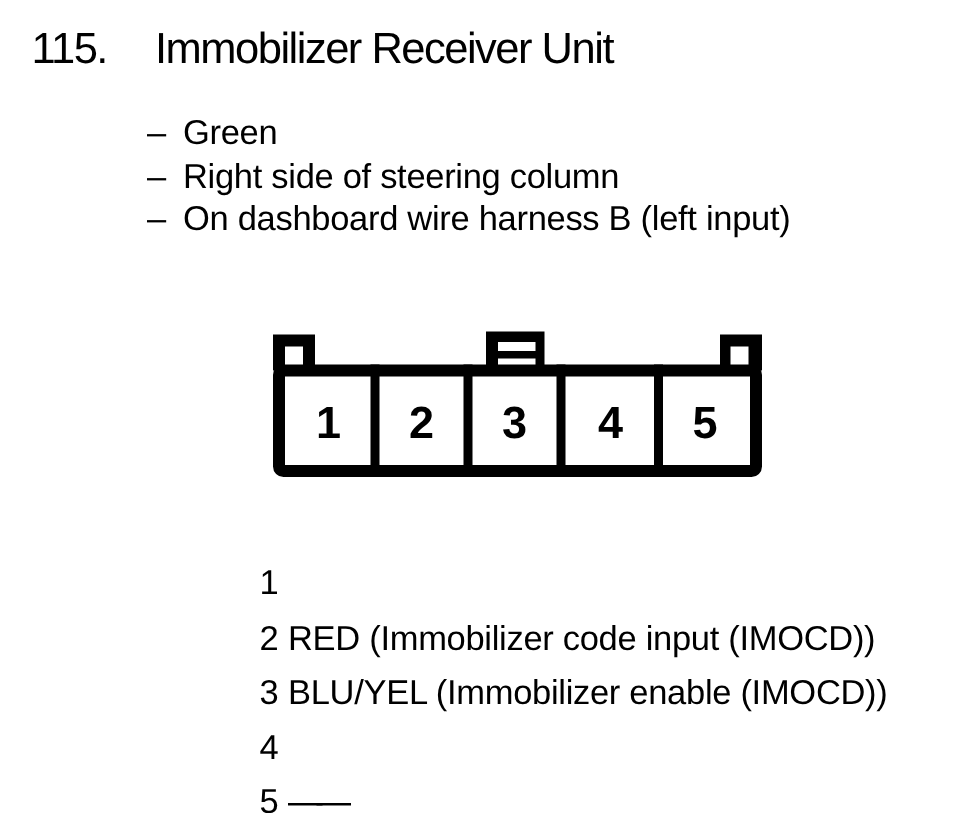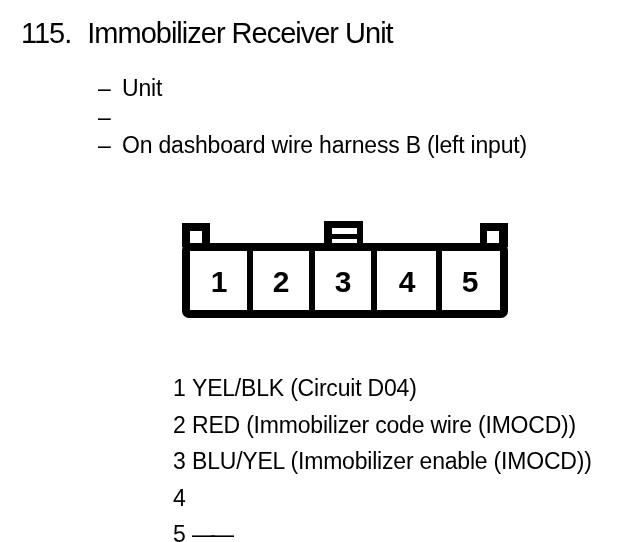--- a/index.html
+++ b/index.html
@@ -22,21 +22,21 @@
     position: absolute;
     left: 21px;
     top: 19px;
     display: flex;
     font-weight: normal;
     font-size: 29px;
     line-height: 1;
     letter-spacing: -1px;
     white-space: nowrap;
   }
-  .heading-title { margin-left: 16px; }
+  .heading-title { margin-left: 32px; }
 
   
   .details {
     position: absolute;
     left: 98px;
     top: 74px;
     font-size: 23px;
     line-height: 28.5px;
     letter-spacing: -0.2px;
   }
@@ -76,24 +76,25 @@
 <div class="page">
 
   <div class="heading">
     <span class="heading-num">115.</span>
     <span class="heading-title">Immobilizer Receiver Unit</span>
   </div>
 
   <div class="details">
     <div class="detail-line">
       <span class="detail-dash">–</span>
-      <span>Unit</span>
+      <span>Green</span>
     </div>
     <div class="detail-line">
       <span class="detail-dash">–</span>
+      <span>Right side of steering column</span>
     </div>
     <div class="detail-line">
       <span class="detail-dash">–</span>
       <span>On dashboard wire harness B (left input)</span>
     </div>
   </div>
 
   <svg class="connector" viewBox="0 0 340 110" width="340" height="110" xmlns="http://www.w3.org/2000/svg">
 
     <rect x="11" y="32" width="318" height="67" fill="#ffffff" stroke="#000000" stroke-width="8" rx="3"></rect>
@@ -116,25 +117,24 @@
     <text class="cavity-num" x="44" y="77" text-anchor="middle">1</text>
     <text class="cavity-num" x="106" y="77" text-anchor="middle">2</text>
     <text class="cavity-num" x="168" y="77" text-anchor="middle">3</text>
     <text class="cavity-num" x="232" y="77" text-anchor="middle">4</text>
     <text class="cavity-num" x="295" y="77" text-anchor="middle">5</text>
   </svg>
 
   <div class="pinout">
     <div class="pin-row">
       <span class="pin-num">1</span>
-      <span class="pin-desc">YEL/BLK (Circuit D04)</span>
     </div>
     <div class="pin-row">
       <span class="pin-num">2</span>
-      <span class="pin-desc">RED (Immobilizer code wire (IMOCD))</span>
+      <span class="pin-desc">RED (Immobilizer code input (IMOCD))</span>
     </div>
     <div class="pin-row">
       <span class="pin-num">3</span>
       <span class="pin-desc">BLU/YEL (Immobilizer enable (IMOCD))</span>
     </div>
     <div class="pin-row">
       <span class="pin-num">4</span>
     </div>
     <div class="pin-row">
       <span class="pin-num">5</span>

